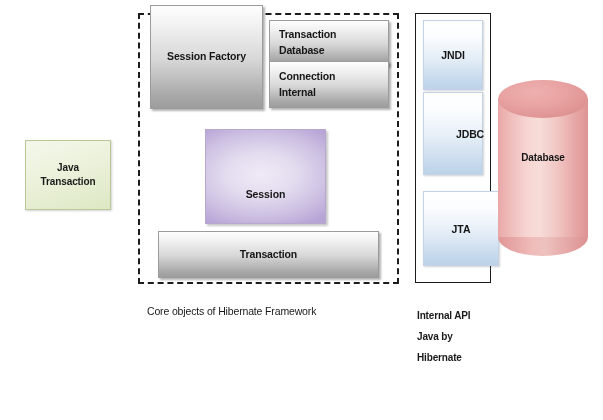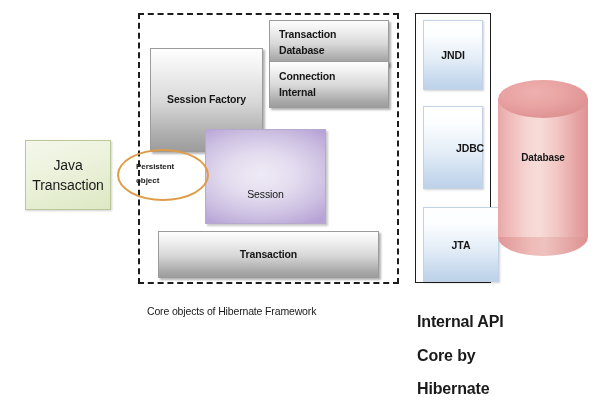--- a/index.html
+++ b/index.html
@@ -28,22 +28,22 @@
     height: 70px;
     border: 1px solid #b9c79a;
     background: linear-gradient(160deg, #f4f7ea 0%, #eef3df 35%, #dde8c3 100%);
     box-shadow: 1px 1px 2px rgba(0,0,0,0.18);
     display: flex;
     align-items: center;
     justify-content: center;
     box-sizing: border-box;
   }
   .java-app .txt {
-    font-size: 14px;
-    font-weight: normal;
+    font-size: 10px;
+    font-weight: bold;
     color: #1a1a1a;
     line-height: 1.45;
     text-align: center;
     letter-spacing: -0.1px;
   }
 
   
   .core-box {
     position: absolute;
     left: 138px;
@@ -75,21 +75,21 @@
     letter-spacing: -0.15px;
   }
   .grey-box.left-text {
     justify-content: flex-start;
   }
   .grey-box.left-text .txt {
     text-align: left;
     padding-left: 9px;
   }
 
-  #session-factory { left: 150px; top: 5px;  width: 113px; height: 104px; margin-top: 43px; }
+  #session-factory { left: 150px; top: 5px;  width: 113px; height: 104px; }
   #transaction-factory { left: 269px; top: 20px;  width: 120px; height: 46px; }
   #connection-provider { left: 269px; top: 61px;  width: 120px; height: 47px; }
   #transaction-box { left: 158px; top: 231px; width: 221px; height: 47px; }
 
   
   #session-box {
     position: absolute;
     left: 205px;
     top: 129px;
     width: 121px;
@@ -98,21 +98,21 @@
     background:
       radial-gradient(ellipse 78% 62% at 46% 48%, #efeaf6 0%, #e3dcef 38%, #cdc0e2 72%, #b7a3d6 100%);
     box-shadow: 1.5px 1.5px 2px rgba(0,0,0,0.22);
     box-sizing: border-box;
     display: flex;
     align-items: center;
     justify-content: center;
   }
   #session-box .txt {
     font-size: 10.5px;
-    font-weight: normal;
+    font-weight: bold;
     color: #161616;
     letter-spacing: -0.1px;
     margin-top: 34px;
   }
 
   
   #persistent-ellipse {
     position: absolute;
     left: 117px;
     top: 149px;
@@ -159,22 +159,22 @@
     align-items: center;
     justify-content: center;
   }
   .blue-box .txt {
     font-size: 10.5px;
     font-weight: bold;
     color: #161616;
     letter-spacing: -0.1px;
   }
   #jndi-box { left: 423px; top: 20px;  width: 60px; height: 70px; }
-  #jdbc-box { left: 423px; top: 106px; width: 60px; height: 83px; padding-left: 34px; }
-  #jta-box  { left: 423px; top: 207px; width: 76px; height: 75px; }
+  #jdbc-box { left: 423px; top: 92px; width: 60px; height: 83px; padding-left: 34px; }
+  #jta-box  { left: 423px; top: 191px; width: 76px; height: 75px; }
 
   
   #database-cylinder {
     position: absolute;
     left: 498px;
     top: 80px;
     width: 90px;
     height: 175px;
   }
   #database-cylinder .cyl-body {
@@ -229,21 +229,21 @@
     font-size: 10.5px;
     font-weight: normal;
     color: #1a1a1a;
     letter-spacing: -0.15px;
     white-space: nowrap;
   }
   #api-caption {
     position: absolute;
     left: 417px;
     top: 305px;
-    font-size: 16px;
+    font-size: 10px;
     font-weight: bold;
     color: #1a1a1a;
     line-height: 2.1;
     letter-spacing: -0.15px;
     white-space: nowrap;
   }
 </style>
 </head>
 <body>
 
@@ -277,26 +277,20 @@
   </div>
 
   <div id="session-box">
     <div class="txt">Session</div>
   </div>
 
   <div class="grey-box" id="transaction-box">
     <div class="txt">Transaction</div>
   </div>
 
-  <div id="persistent-ellipse">
-    <div class="txt">
-      <span>Persistent</span><br>
-      <span>object</span>
-    </div>
-  </div>
 
   <div class="api-box"></div>
 
   <div class="blue-box" id="jndi-box">
     <div class="txt">JNDI</div>
   </div>
   <div class="blue-box" id="jdbc-box">
     <div class="txt">JDBC</div>
   </div>
   <div class="blue-box" id="jta-box">
@@ -307,17 +301,17 @@
     <div class="cyl-bottom"></div>
     <div class="cyl-body"></div>
     <div class="cyl-top"></div>
     <div class="cyl-label">Database</div>
   </div>
 
   <div id="core-caption">Core objects of Hibernate Framework</div>
 
   <div id="api-caption">
     <span>Internal API</span><br>
-    <span>Core by</span><br>
+    <span>Java by</span><br>
     <span>Hibernate</span>
   </div>
 
 </div>
 
 </body></html>

